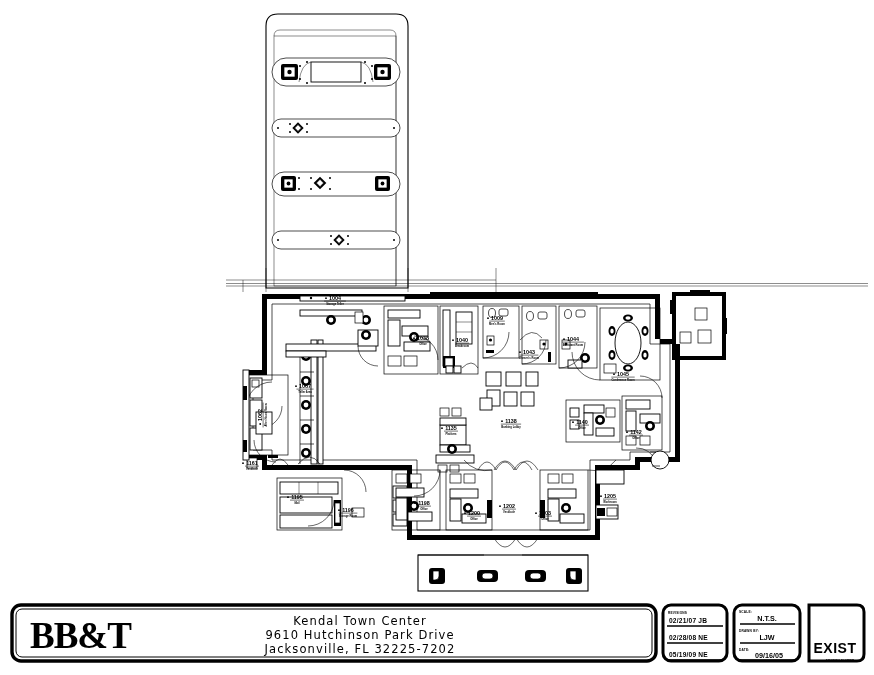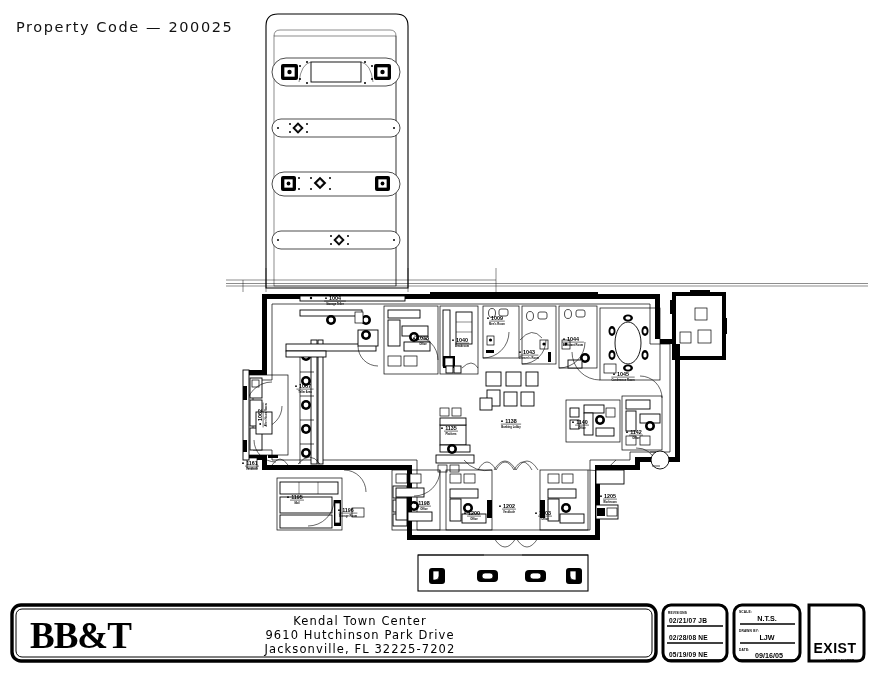--- a/index.html
+++ b/index.html
@@ -47,21 +47,20 @@
   .fixt{fill:#fff;stroke:#000;stroke-width:.9;}
   .fixt2{fill:#fff;stroke:#000;stroke-width:.7;}
   .blk{fill:#000;}
   .swing{fill:none;stroke:#000;stroke-width:.6;}
 </style>
 </head>
 <body>
 
 <div id="sheet">
 
-  <div id="prop-code">Property Code  —  200025</div>
 
   <div id="plan">
   <svg width="874" height="600" viewBox="0 0 874 600" xmlns="http://www.w3.org/2000/svg">
 
     <g>
 
       <path class="thin2" d="M266 26 q0-12 12-12 h118 q12 0 12 12 v262 h-142 z"></path>
       <path class="hair" d="M274 36 q0-6 6-6 h110 q6 0 6 6 v250"></path>
       <rect class="hair" x="274" y="36" width="122" height="250"></rect>
 

